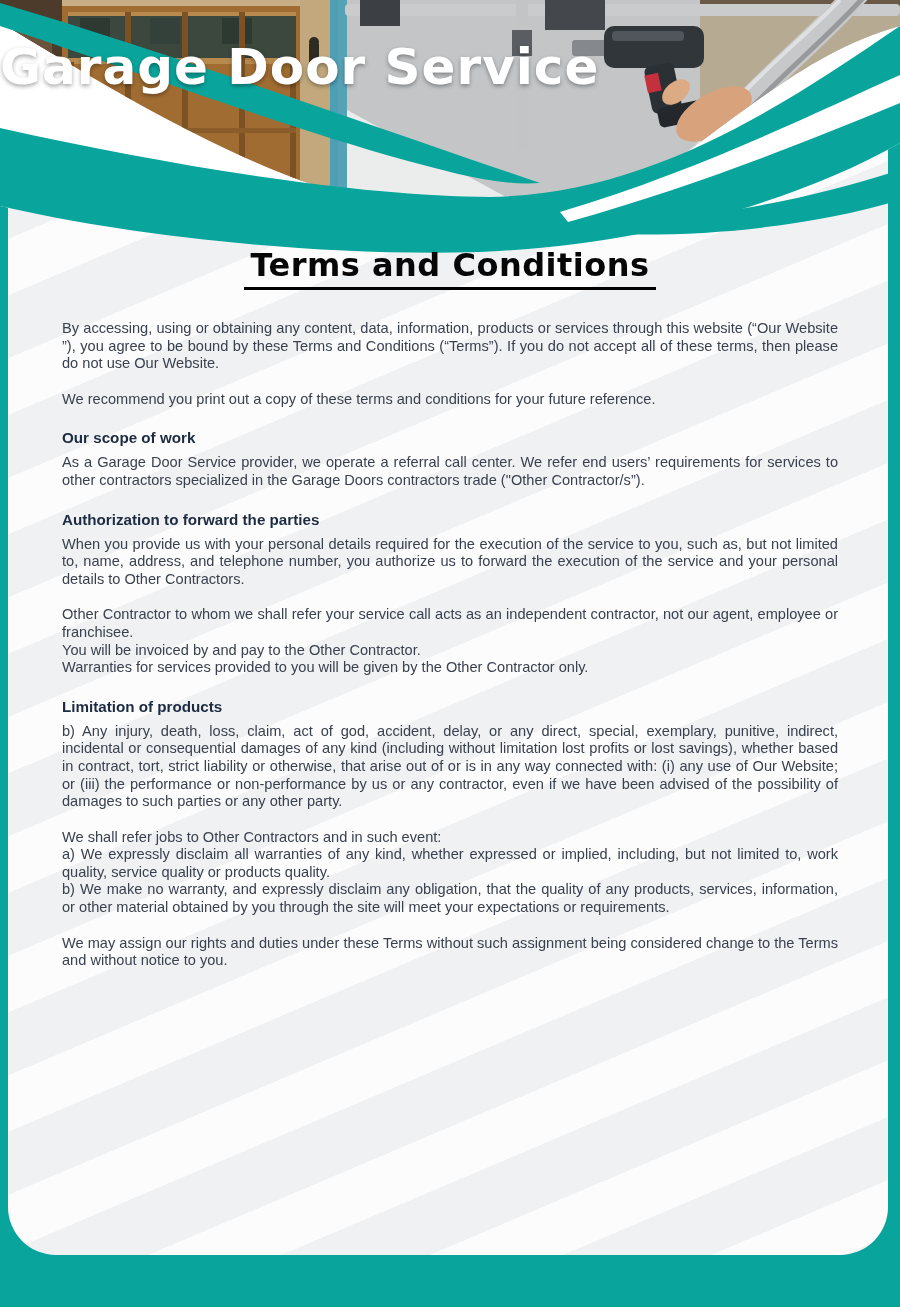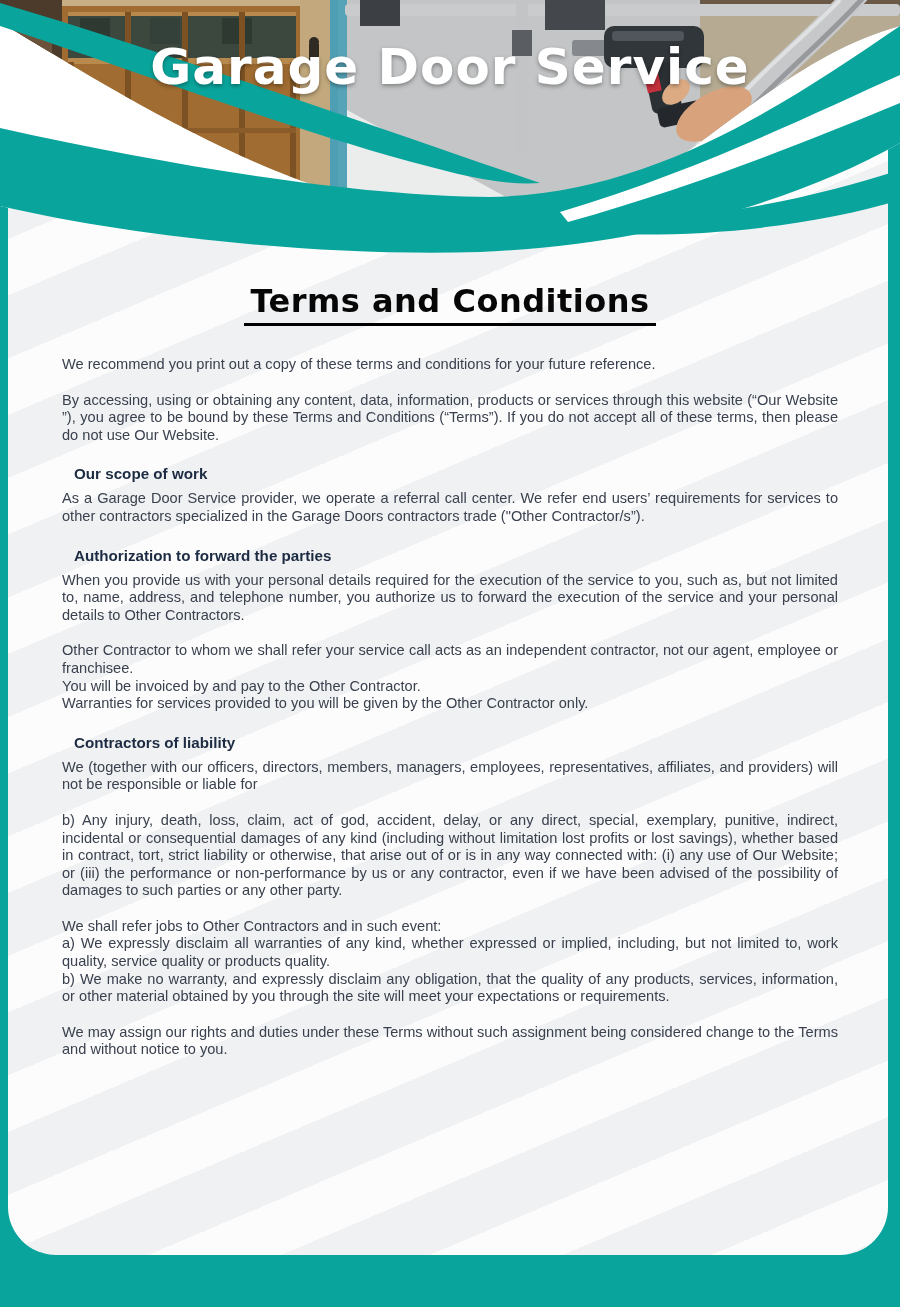--- a/index.html
+++ b/index.html
@@ -15,42 +15,42 @@
     background-image:repeating-linear-gradient(157deg,
       rgba(255,255,255,0) 0px, rgba(255,255,255,0) 52px,
       #f0f1f3 52px, #f0f1f3 110px);
     border-bottom-left-radius:48px;border-bottom-right-radius:48px;
   }
   
   .header{position:absolute;top:0;left:0;width:900px;height:340px;}
   .header svg{display:block;}
   .brand{
     position:absolute;top:40px;left:0;width:100%;
-    text-align:center;color:#ffffff;
+    text-align:left;color:#ffffff;
     font-family:"DejaVu Sans","Liberation Sans",sans-serif;
     font-size:50px;font-weight:700;letter-spacing:1px;line-height:1.1;
     text-shadow:0 2px 4px rgba(0,0,0,0.35);
     white-space:nowrap;
   }
   
   .content{position:absolute;top:0;left:62px;width:776px;padding-top:246px;}
   .tc-title-wrap{text-align:center;margin:0 0 30px 0;}
   .tc-title{
     display:inline-block;
     font-family:"DejaVu Sans","Liberation Sans",sans-serif;
     font-size:32px;font-weight:700;color:#070707;
-    border-bottom:3px solid #000;padding:0 6px 3px;letter-spacing:0.5px;margin-top:36px;
+    border-bottom:3px solid #000;padding:0 6px 3px;letter-spacing:0.5px;
   }
   .sec-p{
     color:#3a414e;font-size:14.6px;line-height:17.6px;
     margin:0 0 18px 0;text-align:justify;white-space:pre-line;
   }
   .sec-h{
     color:#1c2b42;font-size:15.2px;line-height:19px;font-weight:700;
-    margin:20px 0 7px 12px;
+    margin:20px 0 7px 0;
   }
 </style>
 </head>
 <body>
 
 <div class="card"></div>
 
 <div class="header">
   <svg width="900" height="340" viewBox="0 0 900 340">
     <defs>
@@ -121,30 +121,29 @@
   </svg>
 
   <div class="brand">Garage Door Service</div>
 </div>
 
 <div class="content">
   <div class="tc-title-wrap">
     <span class="tc-title">Terms and Conditions</span>
   </div>
   <div>
+      <div class="sec-p">By accessing, using or obtaining any content, data, information, products or services through this website (“Our Website ”), you agree to be bound by these Terms and Conditions (“Terms”). If you do not accept all of these terms, then please do not use Our Website.</div>
       <div class="sec-p">We recommend you print out a copy of these terms and conditions for your future reference.</div>
-      <div class="sec-p">By accessing, using or obtaining any content, data, information, products or services through this website (“Our Website ”), you agree to be bound by these Terms and Conditions (“Terms”). If you do not accept all of these terms, then please do not use Our Website.</div>
       <div class="sec-h">Our scope of work</div>
       <div class="sec-p">As a Garage Door Service provider, we operate a referral call center. We refer end users’ requirements for services to other contractors specialized in the Garage Doors contractors trade ("Other Contractor/s”).</div>
       <div class="sec-h">Authorization to forward the parties</div>
       <div class="sec-p">When you provide us with your personal details required for the execution of the service to you, such as, but not limited to, name, address, and telephone number, you authorize us to forward the execution of the service and your personal details to Other Contractors.</div>
       <div class="sec-p">Other Contractor to whom we shall refer your service call acts as an independent contractor, not our agent, employee or franchisee.
 You will be invoiced by and pay to the Other Contractor.
 Warranties for services provided to you will be given by the Other Contractor only.</div>
-      <div class="sec-h">Contractors of liability</div>
-      <div class="sec-p">We (together with our officers, directors, members, managers, employees, representatives, affiliates, and providers) will not be responsible or liable for</div>
+      <div class="sec-h">Limitation of products</div>
       <div class="sec-p">b) Any injury, death, loss, claim, act of god, accident, delay, or any direct, special, exemplary, punitive, indirect, incidental or consequential damages of any kind (including without limitation lost profits or lost savings), whether based in contract, tort, strict liability or otherwise, that arise out of or is in any way connected with: (i) any use of Our Website; or (iii) the performance or non-performance by us or any contractor, even if we have been advised of the possibility of damages to such parties or any other party.</div>
       <div class="sec-p">We shall refer jobs to Other Contractors and in such event:
 a) We expressly disclaim all warranties of any kind, whether expressed or implied, including, but not limited to, work quality, service quality or products quality.
 b) We make no warranty, and expressly disclaim any obligation, that the quality of any products, services, information, or other material obtained by you through the site will meet your expectations or requirements.</div>
       <div class="sec-p">We may assign our rights and duties under these Terms without such assignment being considered change to the Terms and without notice to you.</div>
     </div>
 </div>
 
 </body></html>

